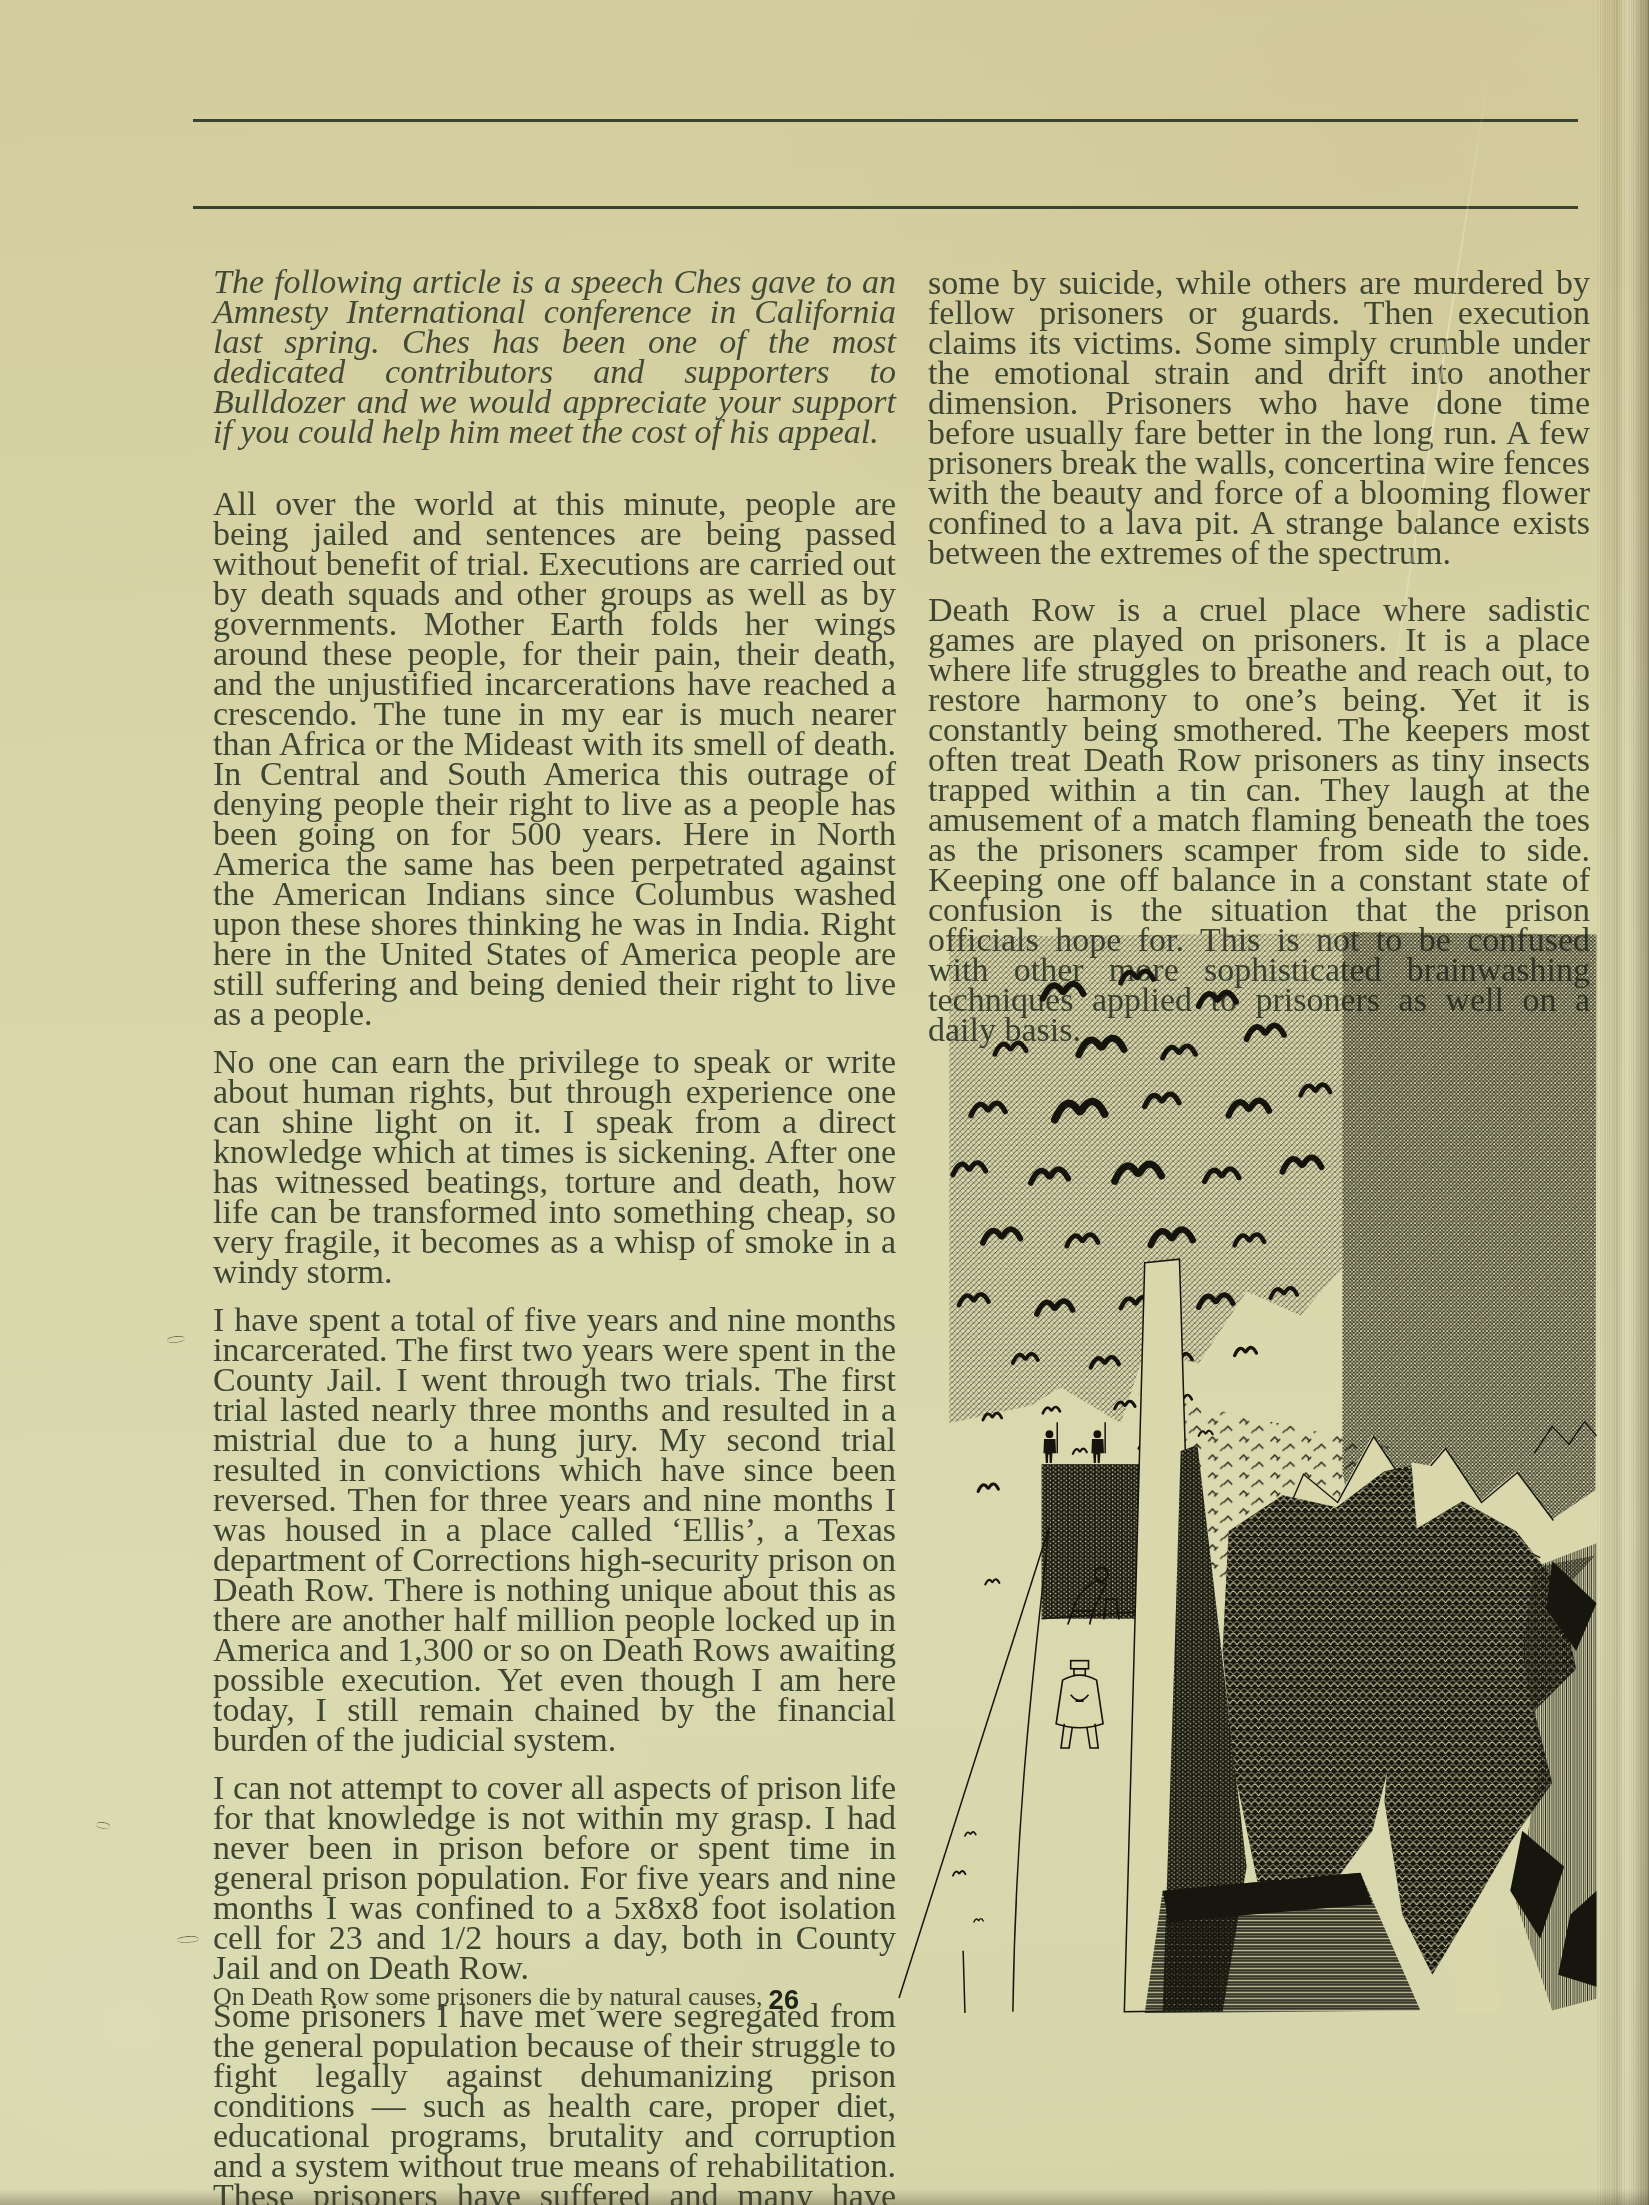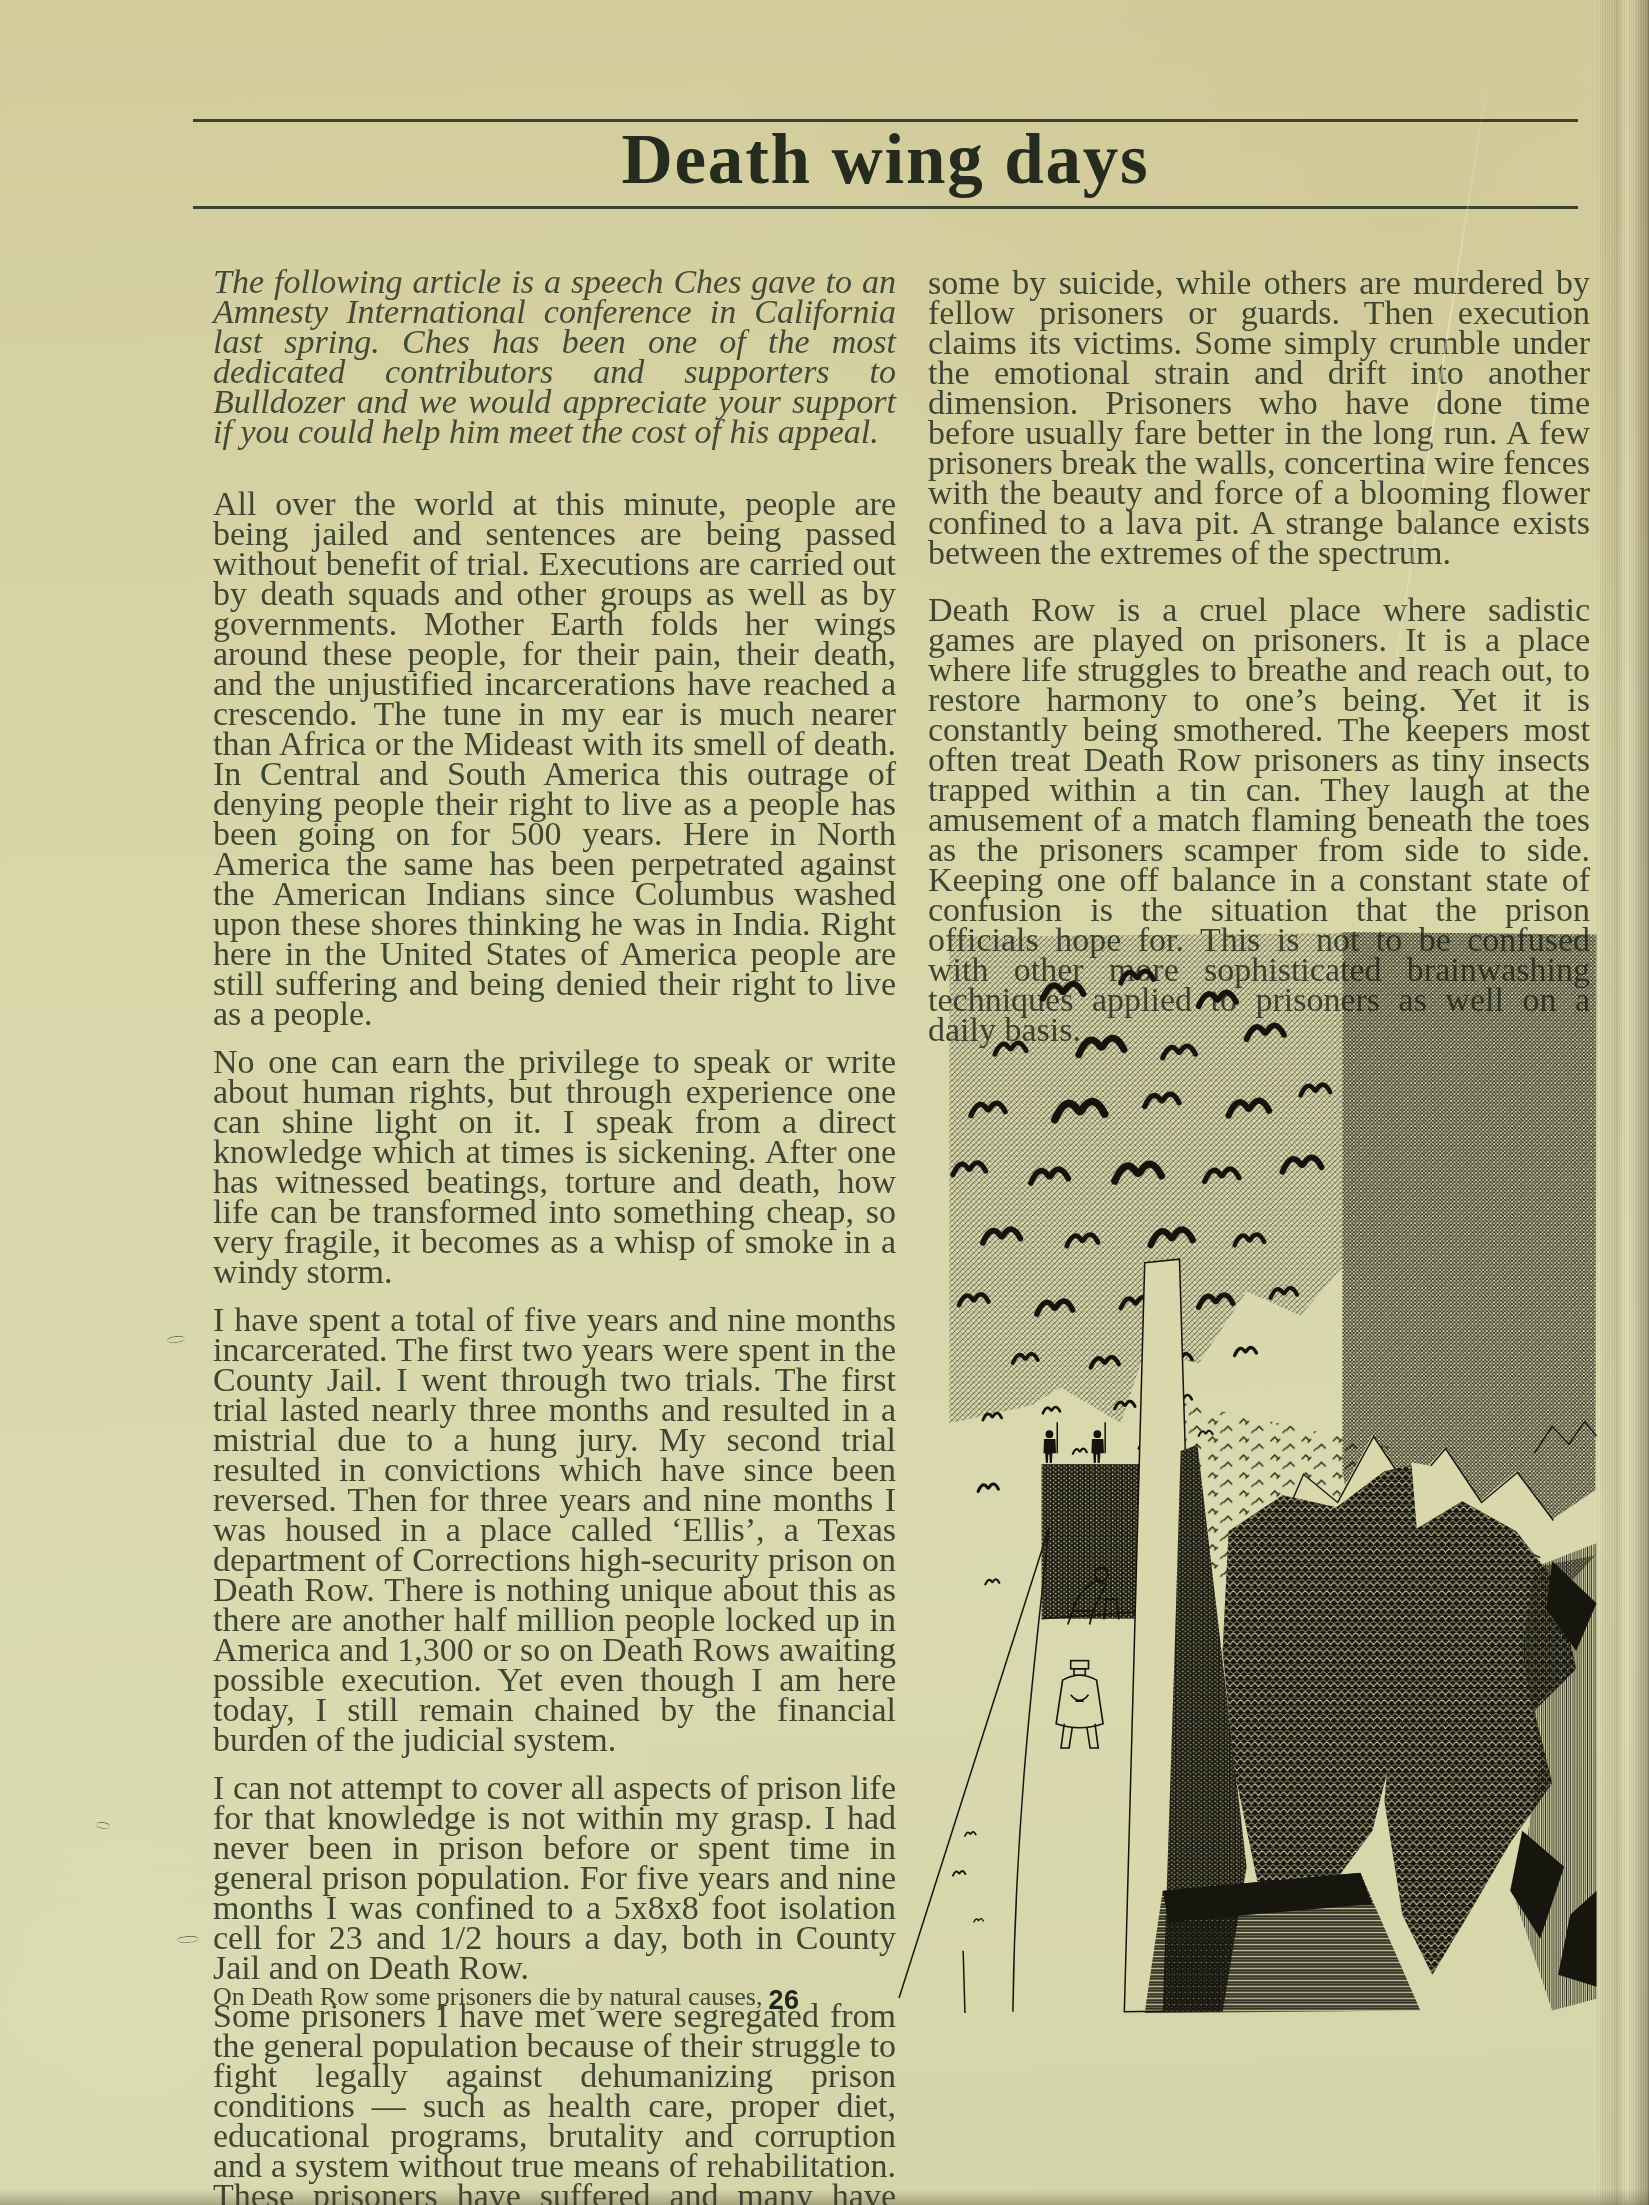--- a/index.html
+++ b/index.html
@@ -49,21 +49,20 @@
   }
   .edge-bottom{position:absolute;left:0;bottom:0;width:1649px;height:15.6px;
     background:linear-gradient(0deg, rgba(70,62,40,.32), rgba(70,62,40,0));}
 </style>
 </head>
 <body>
 
 <div class="page">
 
   <div class="rule rule-top"></div>
-  <h1 class="title">Death wing days</h1>
   <div class="rule rule-bottom"></div>
 
   <div class="col col-left">
     <p class="intro">The following article is a speech Ches gave to an Amnesty International conference in California last spring. Ches has been one of the most dedicated contributors and supporters to Bulldozer and we would appreciate your support if you could help him meet the cost of his appeal.</p>
     <p>All over the world at this minute, people are being jailed and sentences are being passed without benefit of trial. Executions are carried out by death squads and other groups as well as by governments. Mother Earth folds her wings around these people, for their pain, their death, and the unjustified incarcerations have reached a crescendo. The tune in my ear is much nearer than Africa or the Mideast with its smell of death. In Central and South America this outrage of denying people their right to live as a people has been going on for 500 years. Here in North America the same has been perpetrated against the American Indians since Columbus washed upon these shores thinking he was in India. Right here in the United States of America people are still suffering and being denied their right to live as a people.</p>
     <p>No one can earn the privilege to speak or write about human rights, but through experience one can shine light on it. I speak from a direct knowledge which at times is sickening. After one has witnessed beatings, torture and death, how life can be transformed into something cheap, so very fragile, it becomes as a whisp of smoke in a windy storm.</p>
     <p>I have spent a total of five years and nine months incarcerated. The first two years were spent in the County Jail. I went through two trials. The first trial lasted nearly three months and resulted in a mistrial due to a hung jury. My second trial resulted in convictions which have since been reversed. Then for three years and nine months I was housed in a place called ‘Ellis’, a Texas department of Corrections high-security prison on Death Row. There is nothing unique about this as there are another half million people locked up in America and 1,300 or so on Death Rows awaiting possible execution. Yet even though I am here today, I still remain chained by the financial burden of the judicial system.</p>
     <p>I can not attempt to cover all aspects of prison life for that knowledge is not within my grasp. I had never been in prison before or spent time in general prison population. For five years and nine months I was confined to a 5x8x8 foot isolation cell for 23 and 1/2 hours a day, both in County Jail and on Death Row.</p>
     <p>Some prisoners I have met were segregated from the general population because of their struggle to fight legally against dehumanizing prison conditions — such as health care, proper diet, educational programs, brutality and corruption and a system without true means of rehabilitation. These prisoners have suffered and many have paid the price with their lives. So to a great extent, they too are under the executioner’s thumb.</p>
   </div>

